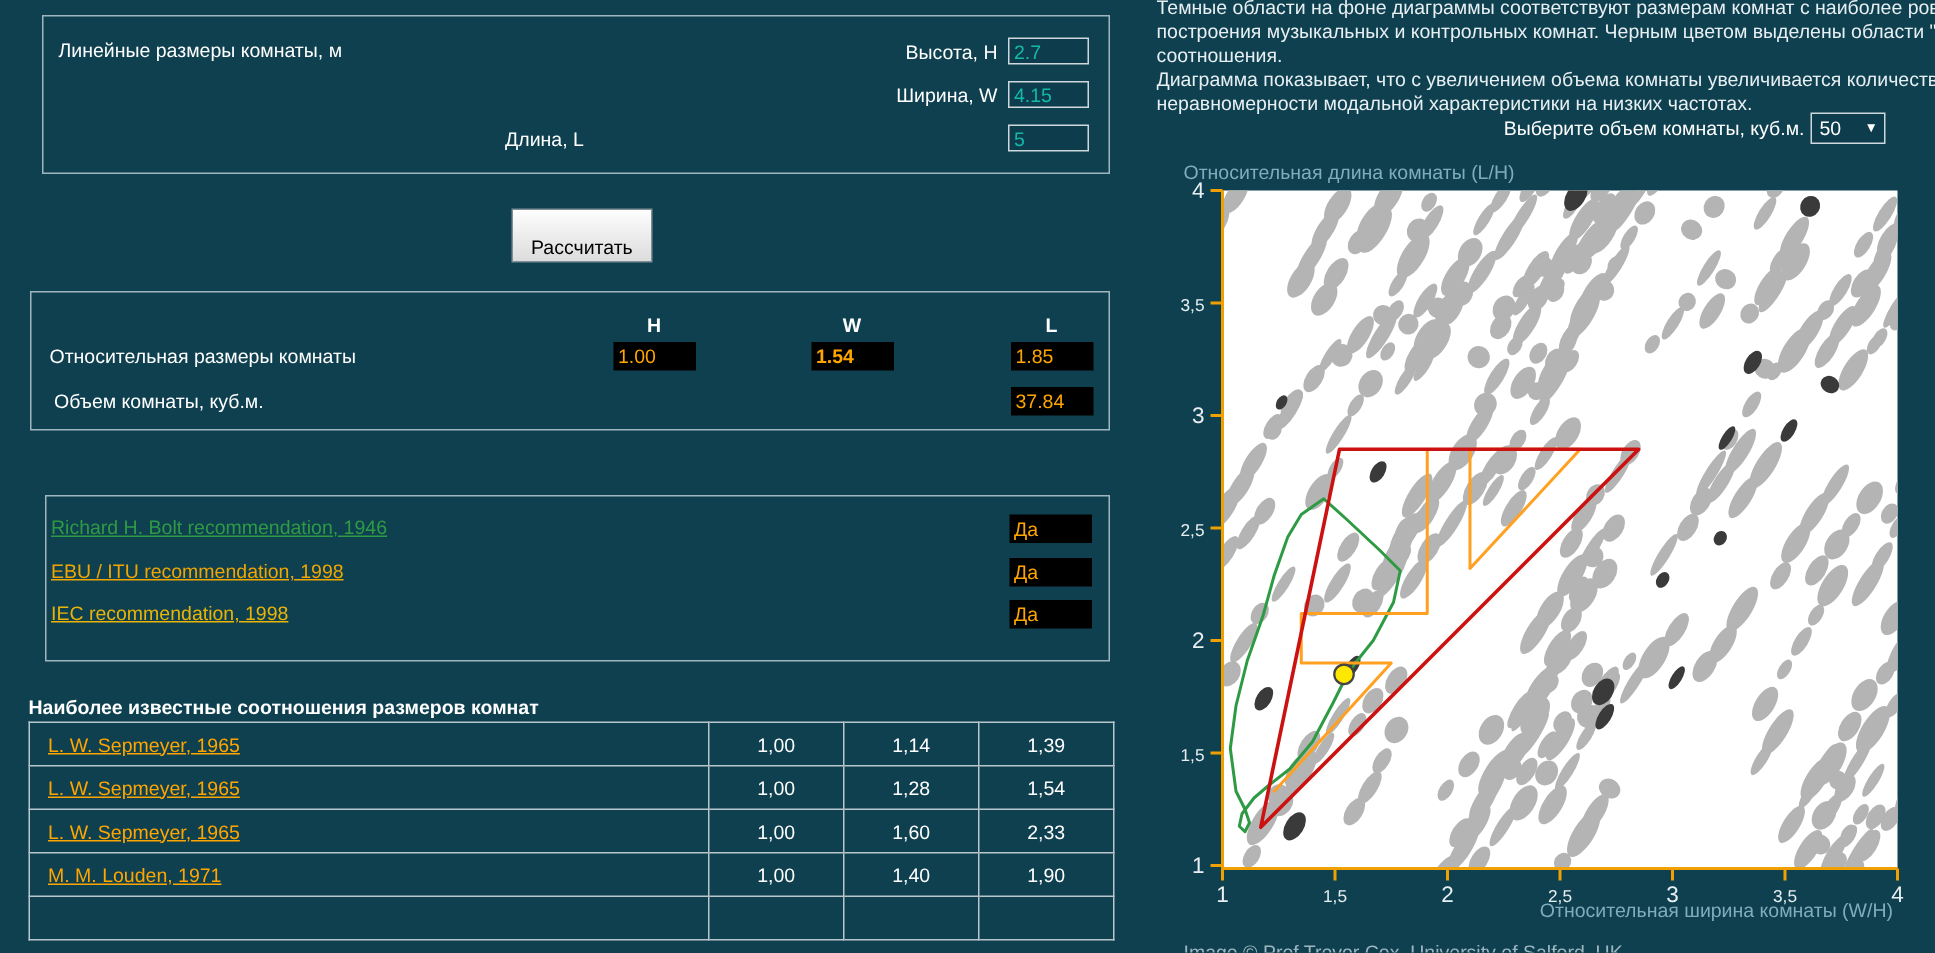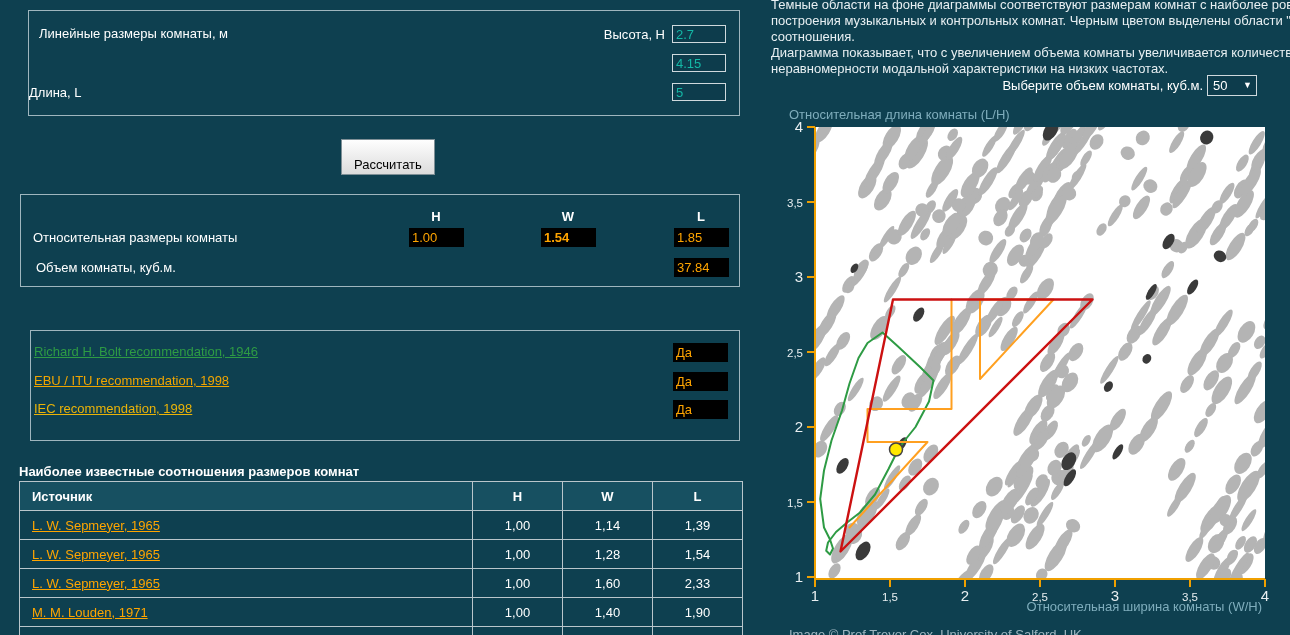--- a/index.html
+++ b/index.html
@@ -52,23 +52,24 @@
 </style>
 </head>
 <body>
 
 <div class="panel" style="left:28px; top:10px; width:712px; height:106px;">
   <div class="lbl abs" style="left:10px; top:15px;">Линейные размеры комнаты, м</div>
 
   <div class="lbl abs" style="left:0; top:16px; width:636px; text-align:right;">Высота, H</div>
   <input class="inputbox" style="left: 643px; top: 14px;" value="2.7">
 
+  <div class="lbl abs" style="left:0; top:45px; width:636px; text-align:right;">Ширина, W</div>
   <input class="inputbox" style="left: 643px; top: 43px;" value="4.15">
 
-  <div class="lbl abs" style="left:0; top:74px; width:636px; text-align:left;">Длина, L</div>
+  <div class="lbl abs" style="left:16px; top:74px; width:636px; text-align:center;">Длина, L</div>
   <input class="inputbox" style="left: 643px; top: 72px;" value="5">
 </div>
 
 <button class="btn" style="left:341px; top:139px;">Рассчитать</button>
 
 <div class="panel" style="left:20px; top:194px; width:720px; height:93px;">
   <div class="collbl" style="left:388px; top:14px;">H</div>
   <div class="collbl" style="left:520px; top:14px;">W</div>
   <div class="collbl" style="left:653px; top:14px;">L</div>
 
@@ -95,26 +96,20 @@
 <div class="tbl-title" style="left:19px; top:464px;">Наиболее известные соотношения размеров комнат</div>
 
 <table class="ratios" style="left:19px; top:481px; width:723px;">
   <colgroup>
       <col style="width:453px">
       <col style="width:90px">
       <col style="width:90px">
       <col style="width:90px">
     </colgroup>
   <tbody>
-      <tr>
-    <th>Источник</th>
-    <th class="num">H</th>
-    <th class="num">W</th>
-    <th class="num">L</th>
-  </tr>
   <tr>
     <td><a style="color: rgb(255, 165, 0);">L. W. Sepmeyer, 1965</a></td>
     <td class="num">1,00</td>
     <td class="num">1,14</td>
     <td class="num">1,39</td>
   </tr>
   <tr>
     <td><a style="color: rgb(255, 165, 0);">L. W. Sepmeyer, 1965</a></td>
     <td class="num">1,00</td>
     <td class="num">1,28</td>

